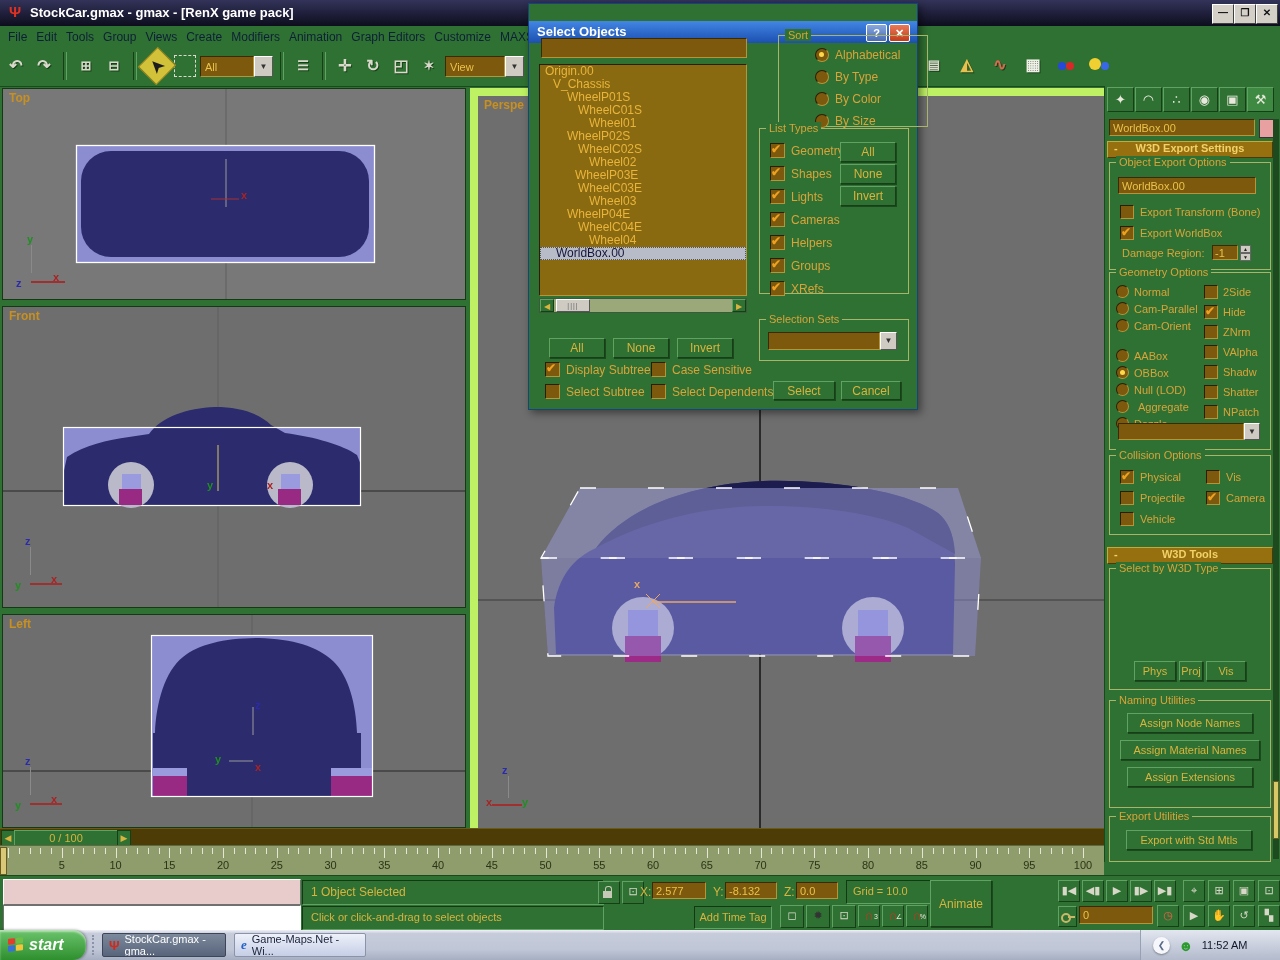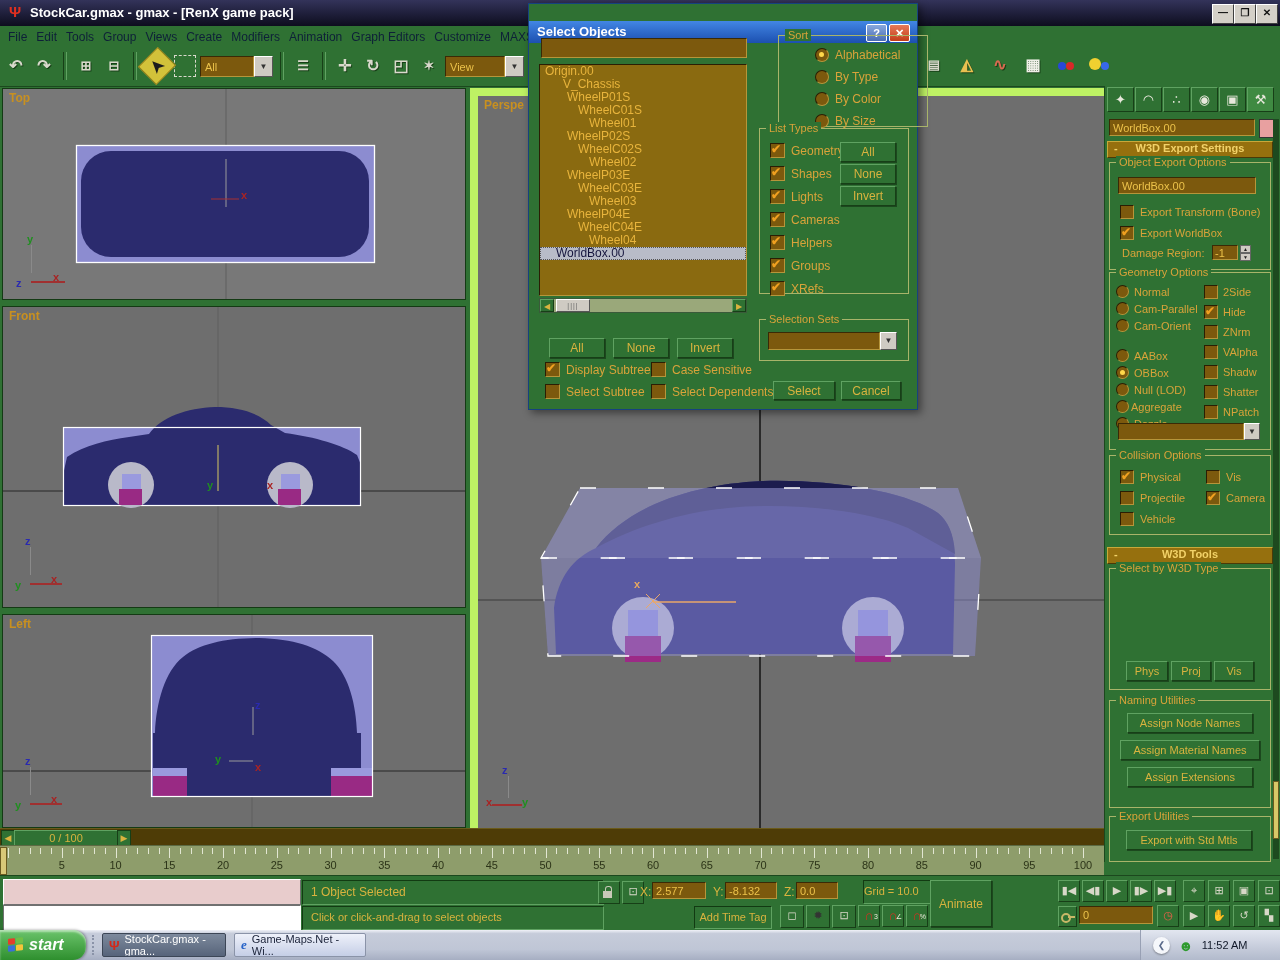--- a/index.html
+++ b/index.html
@@ -345,21 +345,21 @@
             <div class="lab sm">AABox</div>
           </div>
           <div class="ctl-row" style="margin-bottom: 4px; gap: 5px;">
             <div class="radio sm on"></div>
             <div class="lab sm">OBBox</div>
           </div>
           <div class="ctl-row" style="margin-bottom: 4px; gap: 5px;">
             <div class="radio sm"></div>
             <div class="lab sm">Null (LOD)</div>
           </div>
-          <div class="ctl-row" style="margin-bottom: 4px; gap: 2px;">
+          <div class="ctl-row" style="margin-bottom: 4px; gap: 9px;">
             <div class="radio sm"></div>
             <div class="lab sm">Aggregate</div>
           </div>
           <div class="ctl-row" style="margin-bottom: 4px; gap: 5px;">
             <div class="radio sm"></div>
             <div class="lab sm">Dazzle</div>
           </div>
         </div>
       <div id="geo-checks" style="position:absolute;left:94px;top:12px;">
           <div class="ctl-row" style="margin-bottom: 6px; gap: 5px;">
@@ -423,21 +423,21 @@
 
     <div class="rollout" style="left:2px;top:461px;width:164px;">
       <span class="roll-minus">-</span>
       <span>W3D Tools</span>
     </div>
 
     <div class="grp" style="left:4px;top:482px;width:160px;height:120px;">
       <span class="gtitle">Select by W3D Type</span>
       <div id="w3d-small" style="position:absolute;left:0;top:92px;width:160px;display:flex;justify-content:center;gap:3px;">
           <div class="pbtn" style="width: 42px;">Phys</div>
-          <div class="pbtn" style="width: 40px;">Proj</div>
+          <div class="pbtn" style="width: 24px;">Proj</div>
           <div class="pbtn" style="width: 40px;">Vis</div>
         </div>
     </div>
 
     <div class="grp" style="left:4px;top:614px;width:160px;height:106px;">
       <span class="gtitle">Naming Utilities</span>
       <div id="naming-btns" style="position:absolute;left:0;top:12px;width:160px;display:flex;flex-direction:column;align-items:center;gap:7px;">
           <div class="pbtn" style="width: 126px;">Assign Node Names</div>
           <div class="pbtn" style="width: 140px;">Assign Material Names</div>
           <div class="pbtn" style="width: 126px;">Assign Extensions</div>
@@ -603,21 +603,21 @@
         <div class="sicon"><span class="mag">∩</span><span class="magsub">∠</span></div>
         <div class="sicon"><span class="mag">∩</span><span class="magsub">%</span></div>
         <div class="sicon"><span class="mag">∩</span><span class="magsub">↕</span></div>
       </div>
     <span class="gold" style="position:absolute;left:640px;top:9px;">X:</span>
     <div class="field" style="position:absolute;left:652px;top:6px;width:54px;height:17px;">2.577</div>
     <span class="gold" style="position:absolute;left:713px;top:9px;">Y:</span>
     <div class="field" style="position:absolute;left:725px;top:6px;width:52px;height:17px;">-8.132</div>
     <span class="gold" style="position:absolute;left:784px;top:9px;">Z:</span>
     <div class="field" style="position:absolute;left:796px;top:6px;width:42px;height:17px;">0.0</div>
-    <div class="sunk gold" style="left:846px;top:4px;width:80px;height:22px;line-height:21px;padding-left:0;font-size:11px;margin-left:17px;">Grid = 10.0</div>
+    <div class="sunk gold" style="left:846px;top:4px;width:80px;height:22px;line-height:21px;padding-left:6px;font-size:11px;">Grid = 10.0</div>
     <div class="pbtn" style="position:absolute;left:930px;top:4px;width:62px;height:47px;line-height:46px;font-size:12px;">Animate</div>
     <div id="time-ctrls" style="position:absolute;left:1058px;top:4px;display:flex;gap:2px;">
         <div class="sicon">▮◀</div>
         <div class="sicon">◀▮</div>
         <div class="sicon">▶</div>
         <div class="sicon">▮▶</div>
         <div class="sicon">▶▮</div>
       </div>
     <div class="sicon" style="position:absolute;left:1058px;top:30px;height:19px;width:17px;">
       <span class="key-ring"></span>
@@ -669,28 +669,28 @@
 
   <div id="dialog">
     <div id="dlg-title">
       <span id="dlg-title-text">Select Objects</span>
       <div class="dlg-btn help">?</div>
       <div class="dlg-btn close">✕</div>
     </div>
     <input class="field" style="position: absolute; left: 12px; top: 34px; width: 206px; height: 20px;" value="">
     <div id="obj-list">
         <div class="li-row" style="padding-left: 5px;">Origin.00</div>
-        <div class="li-row" style="padding-left: 23px;">V_Chassis</div>
+        <div class="li-row" style="padding-left: 13px;">V_Chassis</div>
         <div class="li-row" style="padding-left: 27px;">WheelP01S</div>
         <div class="li-row" style="padding-left: 38px;">WheelC01S</div>
         <div class="li-row" style="padding-left: 49px;">Wheel01</div>
         <div class="li-row" style="padding-left: 27px;">WheelP02S</div>
         <div class="li-row" style="padding-left: 38px;">WheelC02S</div>
         <div class="li-row" style="padding-left: 49px;">Wheel02</div>
-        <div class="li-row" style="padding-left: 27px;">WheelP03E</div>
+        <div class="li-row" style="padding-left: 35px;">WheelP03E</div>
         <div class="li-row" style="padding-left: 38px;">WheelC03E</div>
         <div class="li-row" style="padding-left: 49px;">Wheel03</div>
         <div class="li-row" style="padding-left: 27px;">WheelP04E</div>
         <div class="li-row" style="padding-left: 38px;">WheelC04E</div>
         <div class="li-row" style="padding-left: 49px;">Wheel04</div>
         <div class="li-row sel" style="padding-left: 16px;">WorldBox.00</div>
       </div>
     <div id="dlg-hscroll">
       <div class="scr-btn" style="left:0;">◀</div>
       <div id="scr-thumb">||||</div>

